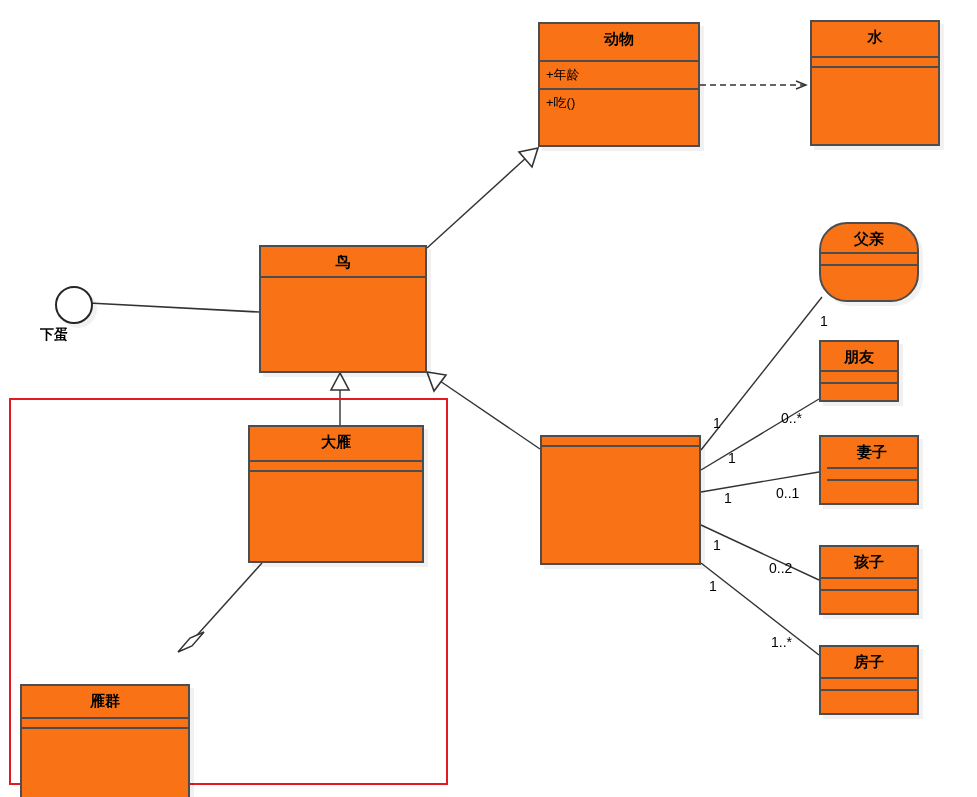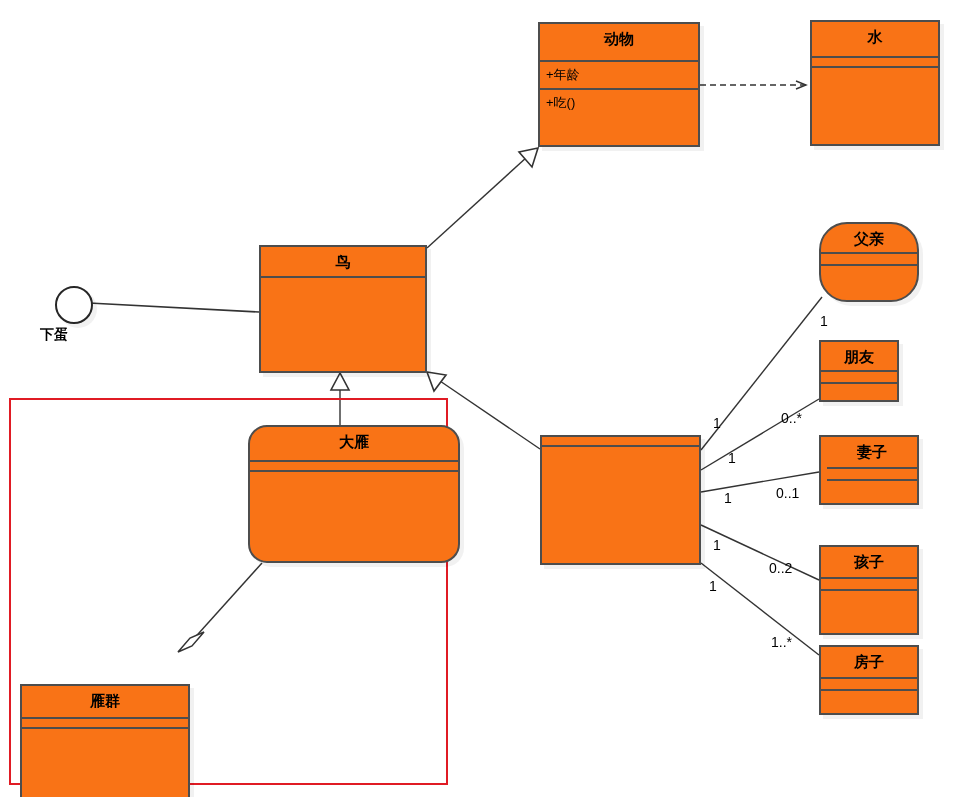--- a/index.html
+++ b/index.html
@@ -196,35 +196,35 @@
       <div class="uml-class" style="left: 819px; top: 340px; width: 80px; height: 62px;">
         <div class="uml-name" style="height: 30px;">朋友</div>
         <div class="uml-attrs empty-compartment" style="height: 12px;"></div>
         <div class="uml-ops"></div>
       </div>
       <div class="uml-class" style="left: 819px; top: 435px; width: 100px; height: 70px; padding-left: 6px;">
         <div class="uml-name" style="height: 32px;">妻子</div>
         <div class="uml-attrs empty-compartment" style="height: 12px;"></div>
         <div class="uml-ops"></div>
       </div>
-      <div class="uml-class" style="left: 819px; top: 545px; width: 100px; height: 90px;">
+      <div class="uml-class" style="left: 819px; top: 545px; width: 100px; height: 70px;">
         <div class="uml-name" style="height: 32px;">孩子</div>
         <div class="uml-attrs empty-compartment" style="height: 12px;"></div>
         <div class="uml-ops"></div>
       </div>
       <div class="uml-class" style="left: 819px; top: 645px; width: 100px; height: 70px;">
         <div class="uml-name" style="height: 32px;">房子</div>
         <div class="uml-attrs empty-compartment" style="height: 12px;"></div>
         <div class="uml-ops"></div>
       </div>
       <div class="uml-class" style="left: 540px; top: 435px; width: 161px; height: 130px;">
         <div class="uml-attrs empty-compartment" style="height: 10px;"></div>
         <div class="uml-ops"></div>
       </div>
-      <div class="uml-class" style="left: 248px; top: 425px; width: 212px; height: 138px; border-radius: 19px;">
+      <div class="uml-class" style="left: 248px; top: 425px; width: 176px; height: 138px;">
         <div class="uml-name" style="height: 35px;">大雁</div>
         <div class="uml-attrs empty-compartment" style="height: 10px;"></div>
         <div class="uml-ops"></div>
       </div>
       <div class="uml-class" style="left: 20px; top: 645px; width: 170px; height: 130px; margin-top: 39px;">
         <div class="uml-name" style="height: 33px;">雁群</div>
         <div class="uml-attrs empty-compartment" style="height: 10px;"></div>
         <div class="uml-ops"></div>
       </div>
     </div>

